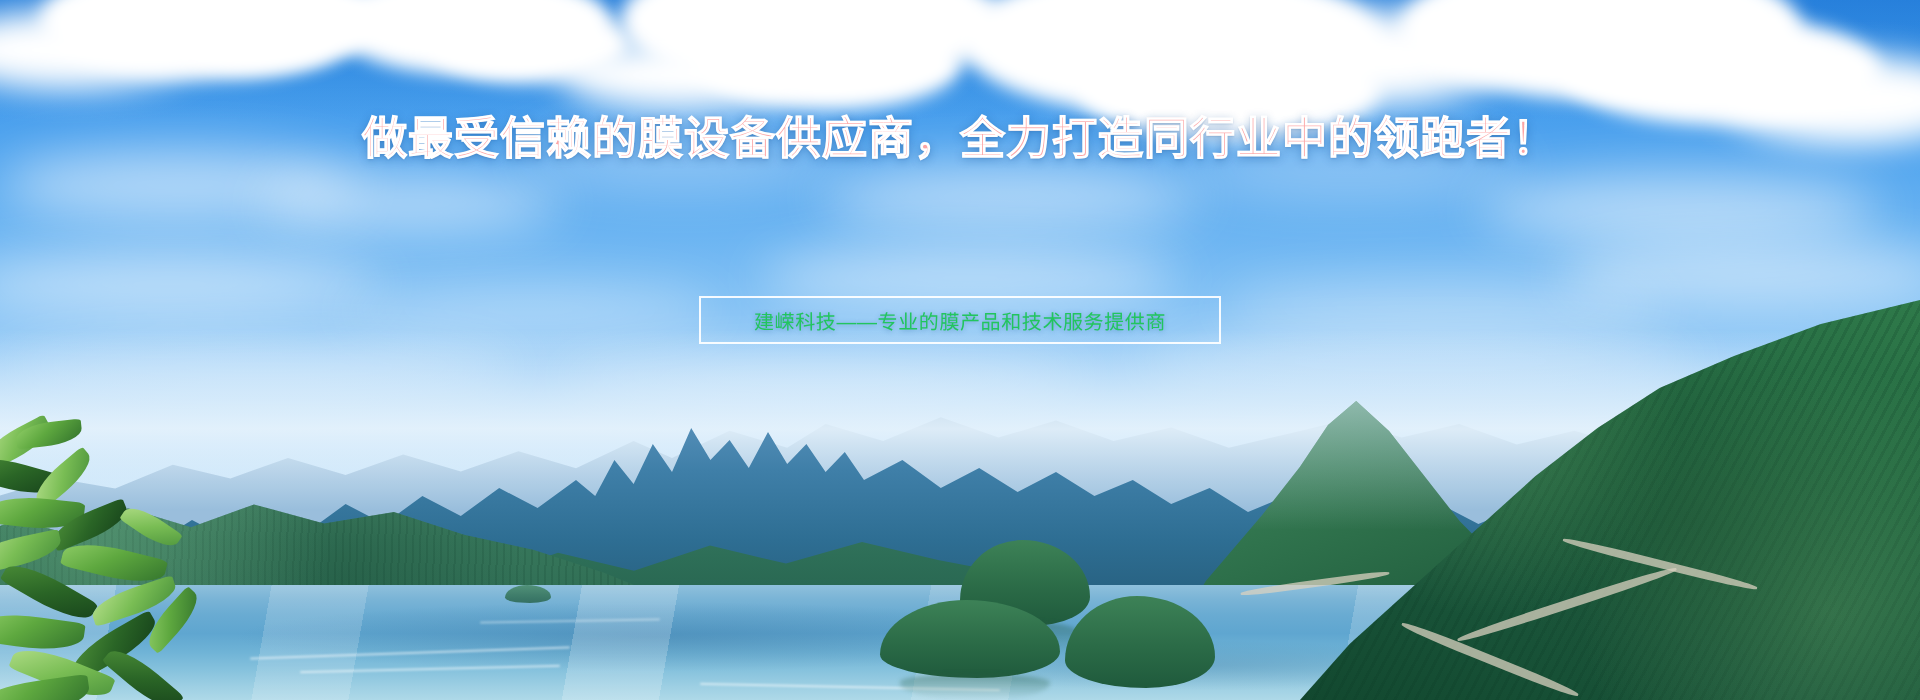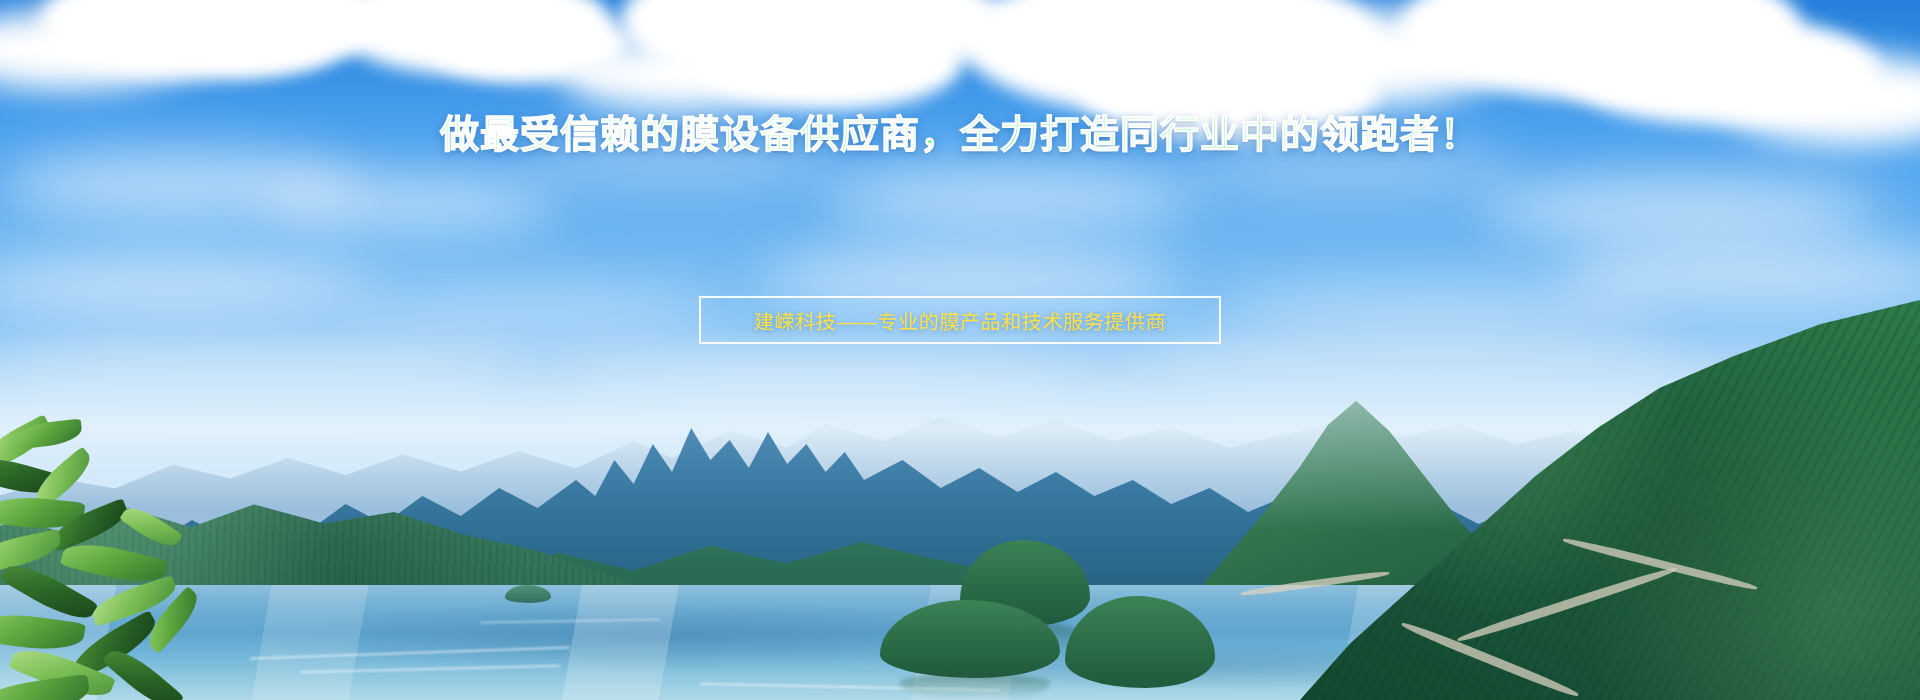--- a/index.html
+++ b/index.html
@@ -230,24 +230,24 @@
   
   .overlay{
     position:absolute;inset:0;
     display:flex;flex-direction:column;align-items:center;
   }
 
   .headline{
     margin:0;
     position:absolute;top:112px;left:0;right:0;
     text-align:center;
-    font-size:39px;
+    font-size:45px;
     line-height:1.18;
     font-weight:bold;
-    color:#86efac;
+    color:#fca5a5;
     letter-spacing:1px;
     white-space:nowrap;
     text-shadow:
       0 0 1px rgba(255,255,255,.9),
       0 2px 10px rgba(20,80,150,.45),
       0 1px 2px rgba(20,80,150,.35);
     -webkit-text-stroke:1.2px #ffffff;
   }
 
   .subtitle{
@@ -266,21 +266,21 @@
   .tagline-box{
     position:absolute;top:296px;left:50%;transform:translateX(-50%);
     width:522px;height:48px;
     box-sizing:border-box;
     border:2px solid rgba(255,255,255,.92);
     display:flex;align-items:center;justify-content:center;
     background:transparent;
   }
   .tagline-text{
     font-size:20px;
-    color:#fde047;
+    color:#22c55e;
     letter-spacing:.6px;
     white-space:nowrap;
     text-shadow:0 1px 5px rgba(30,90,150,.40);
   }
 </style>
 </head>
 <body>
 
 <div class="stage">
 

